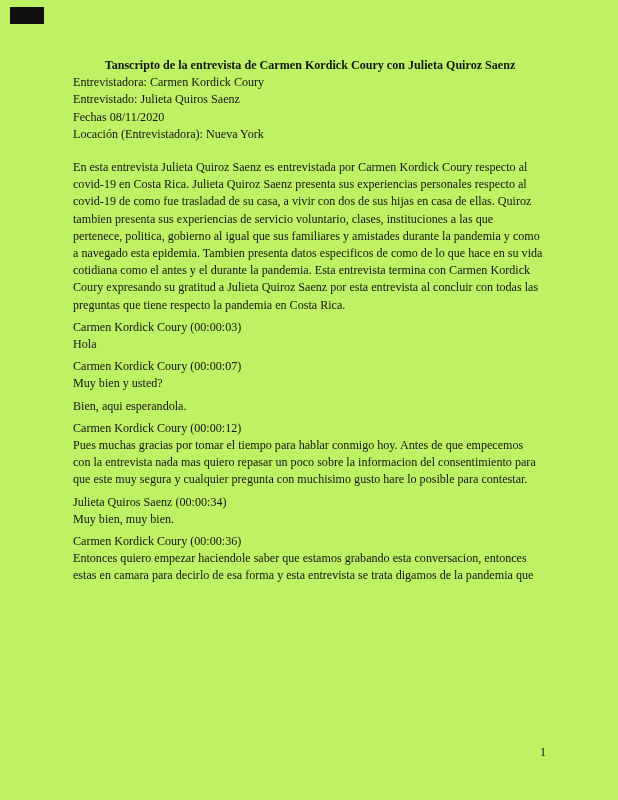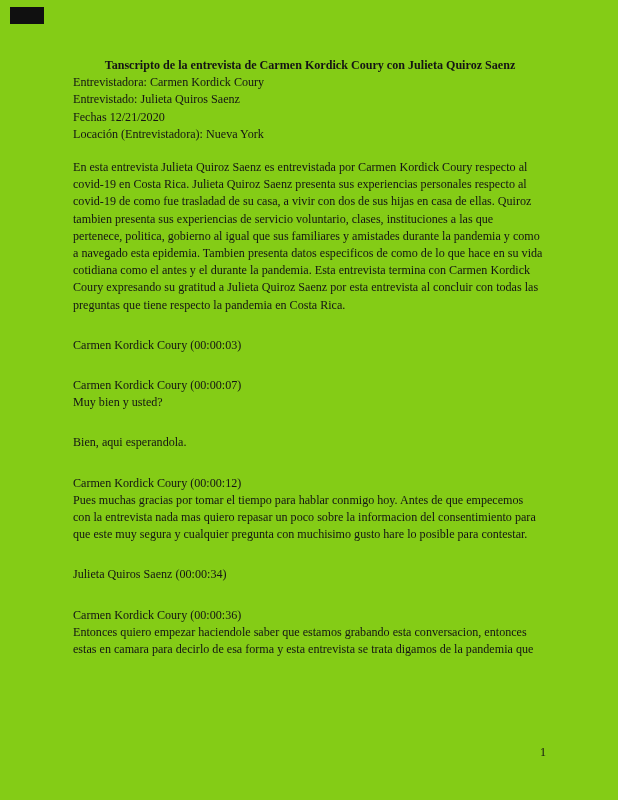--- a/index.html
+++ b/index.html
@@ -13,21 +13,21 @@
     height: 800px;
     overflow: hidden;
     font-family: "Liberation Serif", "DejaVu Serif", serif;
     font-size: 12.1px;
     line-height: 17.2px;
     color: #141414;
   }
   .page {
     position: absolute;
     inset: 0;
-    background: #84cc16;
+    background: #bef264;
   }
   .corner-mark {
     position: absolute;
     left: 10px;
     top: 7px;
     width: 34px;
     height: 17px;
     background: #101010;
   }
   .content {
@@ -43,21 +43,21 @@
   .b {
     font-weight: normal;
   }
   .pre {
     white-space: pre;
   }
   .summary {
     margin-top: 16px;
   }
   .entry {
-    margin-top: 23px;
+    margin-top: 5px;
   }
   .page-number {
     position: absolute;
     left: 540px;
     top: 744px;
   }
 </style>
 </head>
 <body>
 
@@ -73,21 +73,21 @@
       <div class="meta-line">
         <span class="b">Entrevistadora:</span>
         <span>Carmen Kordick Coury</span>
       </div>
       <div class="meta-line">
         <span class="b">Entrevistado:</span>
         <span>Julieta Quiros Saenz</span>
       </div>
       <div class="meta-line">
         <span class="b">Fechas</span>
-        <span>12/21/2020</span>
+        <span>08/11/2020</span>
       </div>
       <div class="meta-line">
         <span class="b">Locación (Entrevistadora):</span>
         <span>Nueva York</span>
       </div>
     </div>
 
     <div class="summary pre">En esta entrevista Julieta Quiroz Saenz es entrevistada por Carmen Kordick Coury respecto al
 covid-19 en Costa Rica. Julieta Quiroz Saenz presenta sus experiencias personales respecto al
 covid-19 de como fue trasladad de su casa, a vivir con dos de sus hijas en casa de ellas. Quiroz
@@ -96,20 +96,21 @@
 a navegado esta epidemia. Tambien presenta datos especificos de como de lo que hace en su vida
 cotidiana como el antes y el durante la pandemia. Esta entrevista termina con Carmen Kordick
 Coury expresando su gratitud a Julieta Quiroz Saenz por esta entrevista al concluir con todas las
 preguntas que tiene respecto la pandemia en Costa Rica.</div>
 
     <div class="entry">
       <div>
         <span class="b">Carmen Kordick Coury</span>
         <span>(00:00:03)</span>
       </div>
+      <div class="pre">Hola</div>
     </div>
 
 
     <div class="entry">
       <div>
         <span class="b">Carmen Kordick Coury</span>
         <span>(00:00:07)</span>
       </div>
       <div class="pre">Muy bien y usted?</div>
     </div>
@@ -126,20 +127,21 @@
       <div class="pre">Pues muchas gracias por tomar el tiempo para hablar conmigo hoy. Antes de que empecemos
 con la entrevista nada mas quiero repasar un poco sobre la informacion del consentimiento para
 que este muy segura y cualquier pregunta con muchisimo gusto hare lo posible para contestar.</div>
     </div>
 
     <div class="entry">
       <div>
         <span class="b">Julieta Quiros Saenz</span>
         <span>(00:00:34)</span>
       </div>
+      <div class="pre">Muy bien, muy bien.</div>
     </div>
 
     <div class="entry">
       <div>
         <span class="b">Carmen Kordick Coury</span>
         <span>(00:00:36)</span>
       </div>
       <div class="pre">Entonces quiero empezar haciendole saber que estamos grabando esta conversacion, entonces
 estas en camara para decirlo de esa forma y esta entrevista se trata digamos de la pandemia que</div>
     </div>

